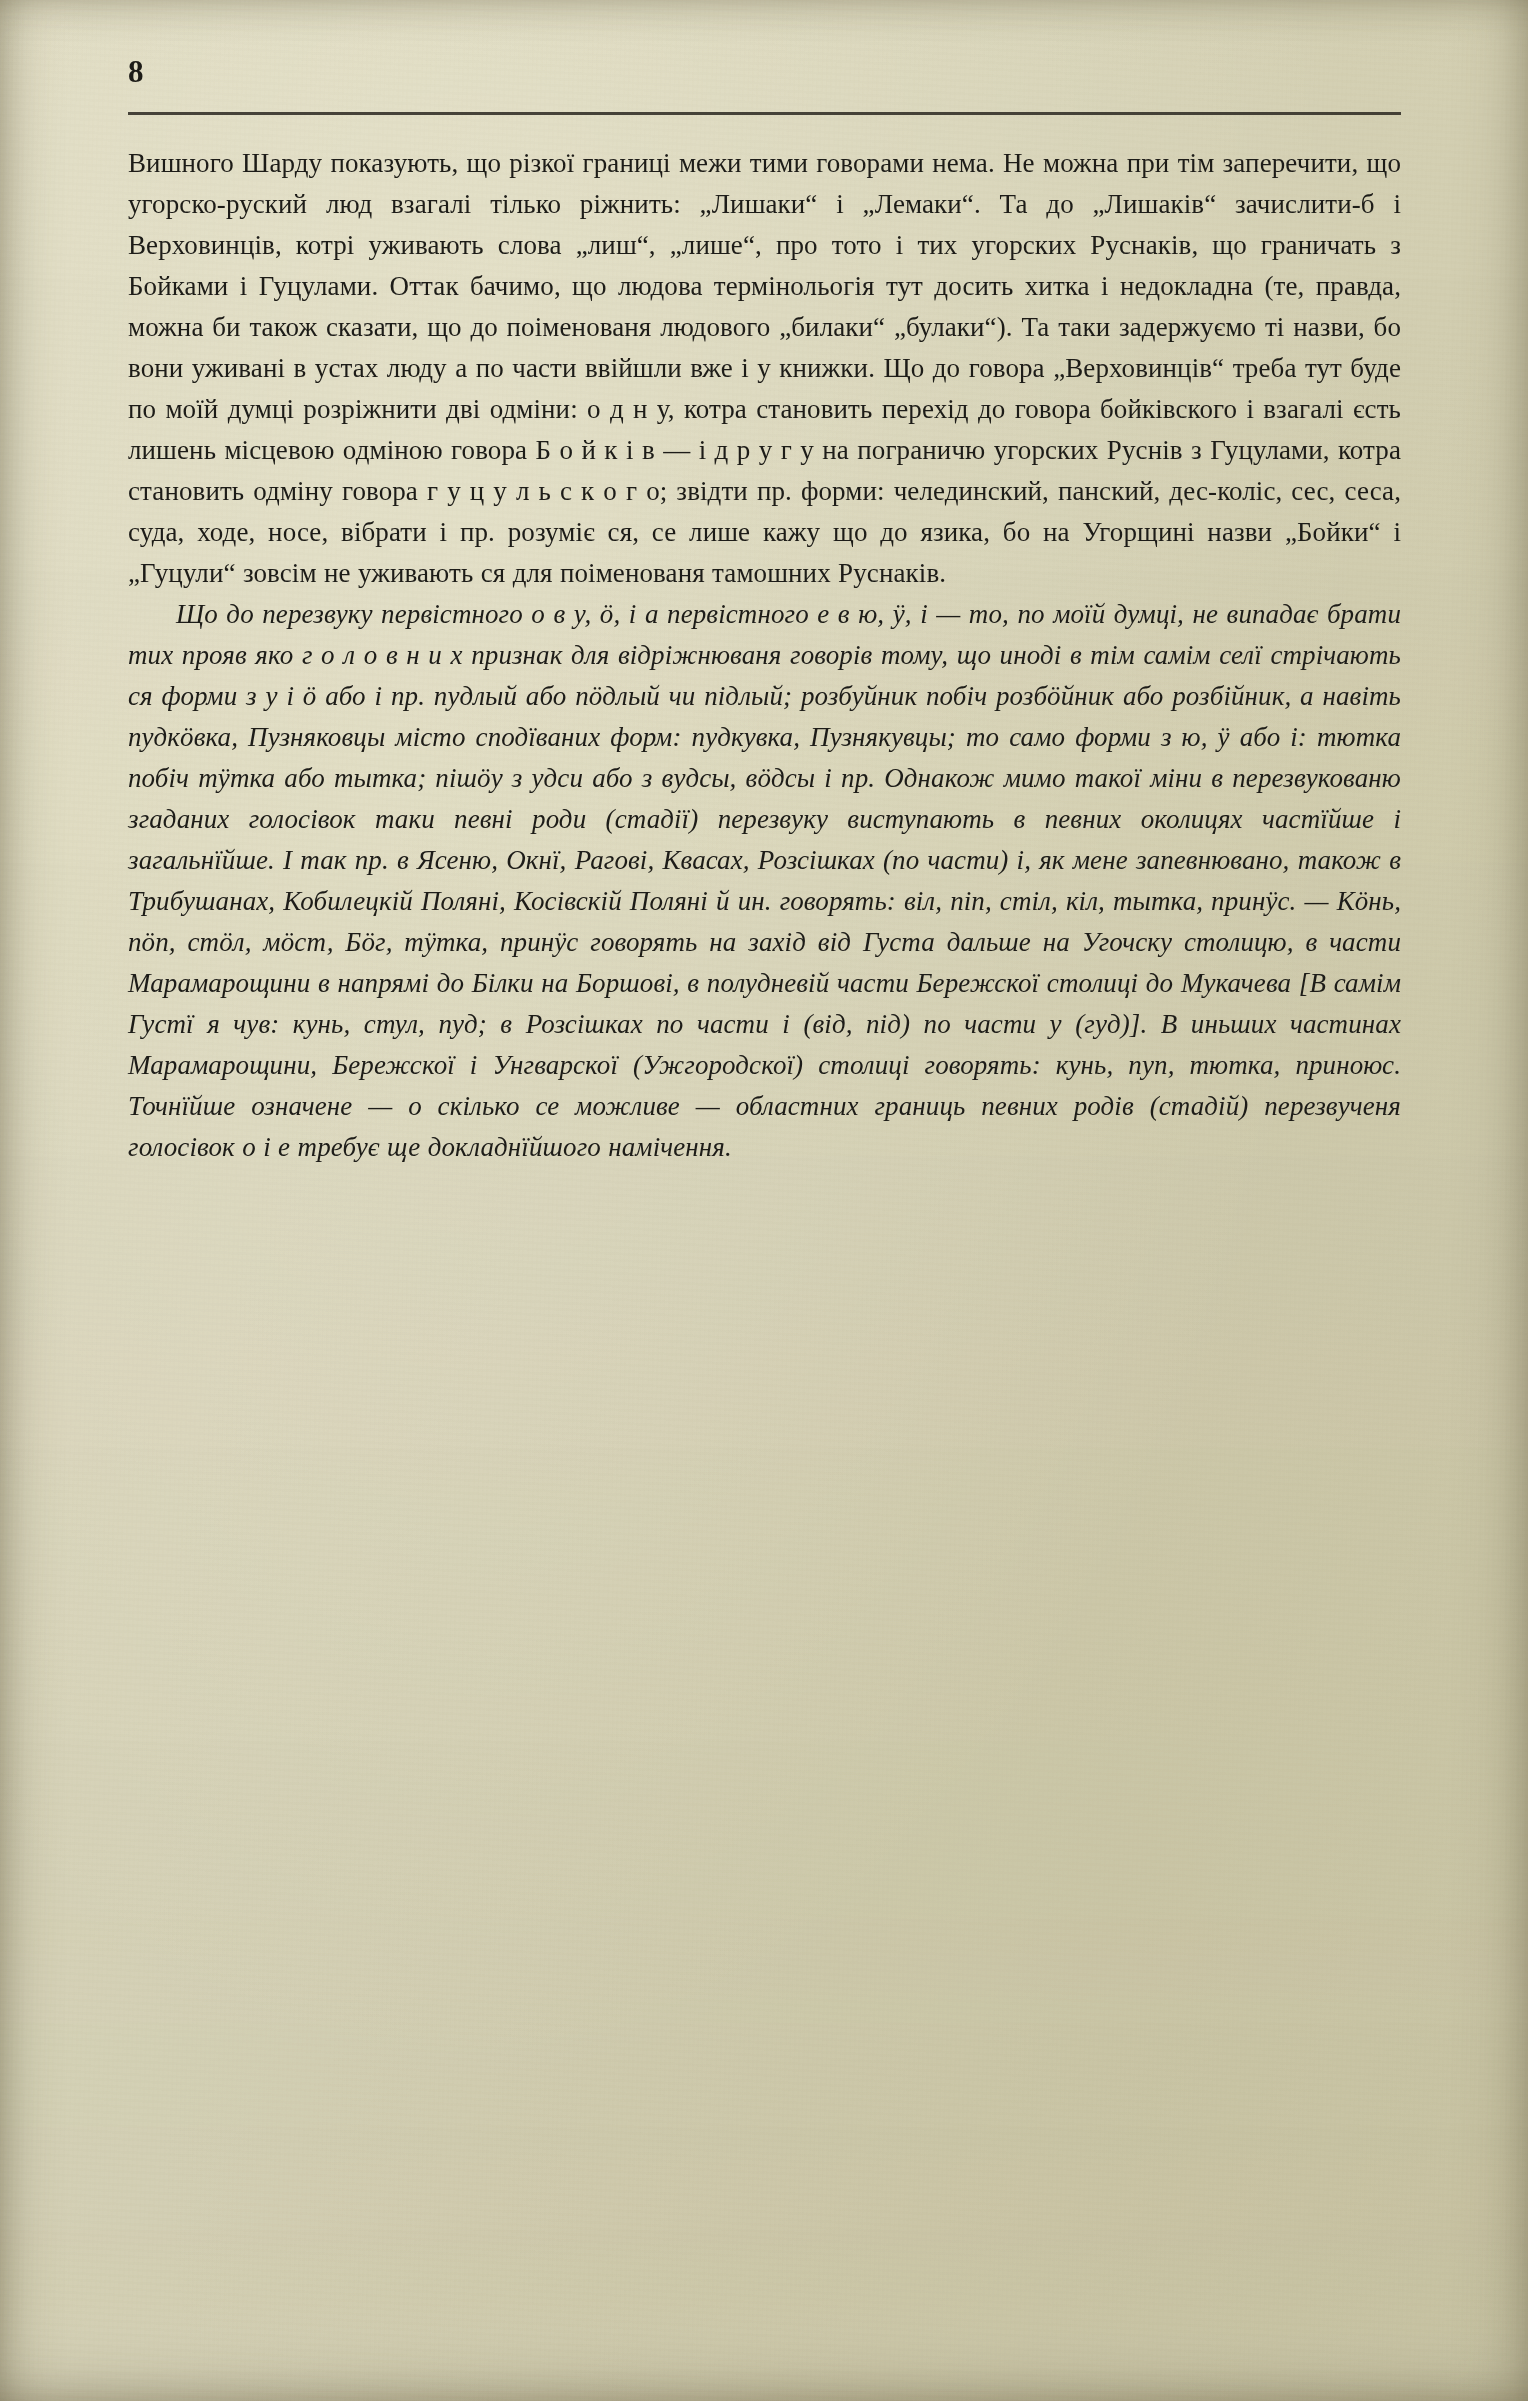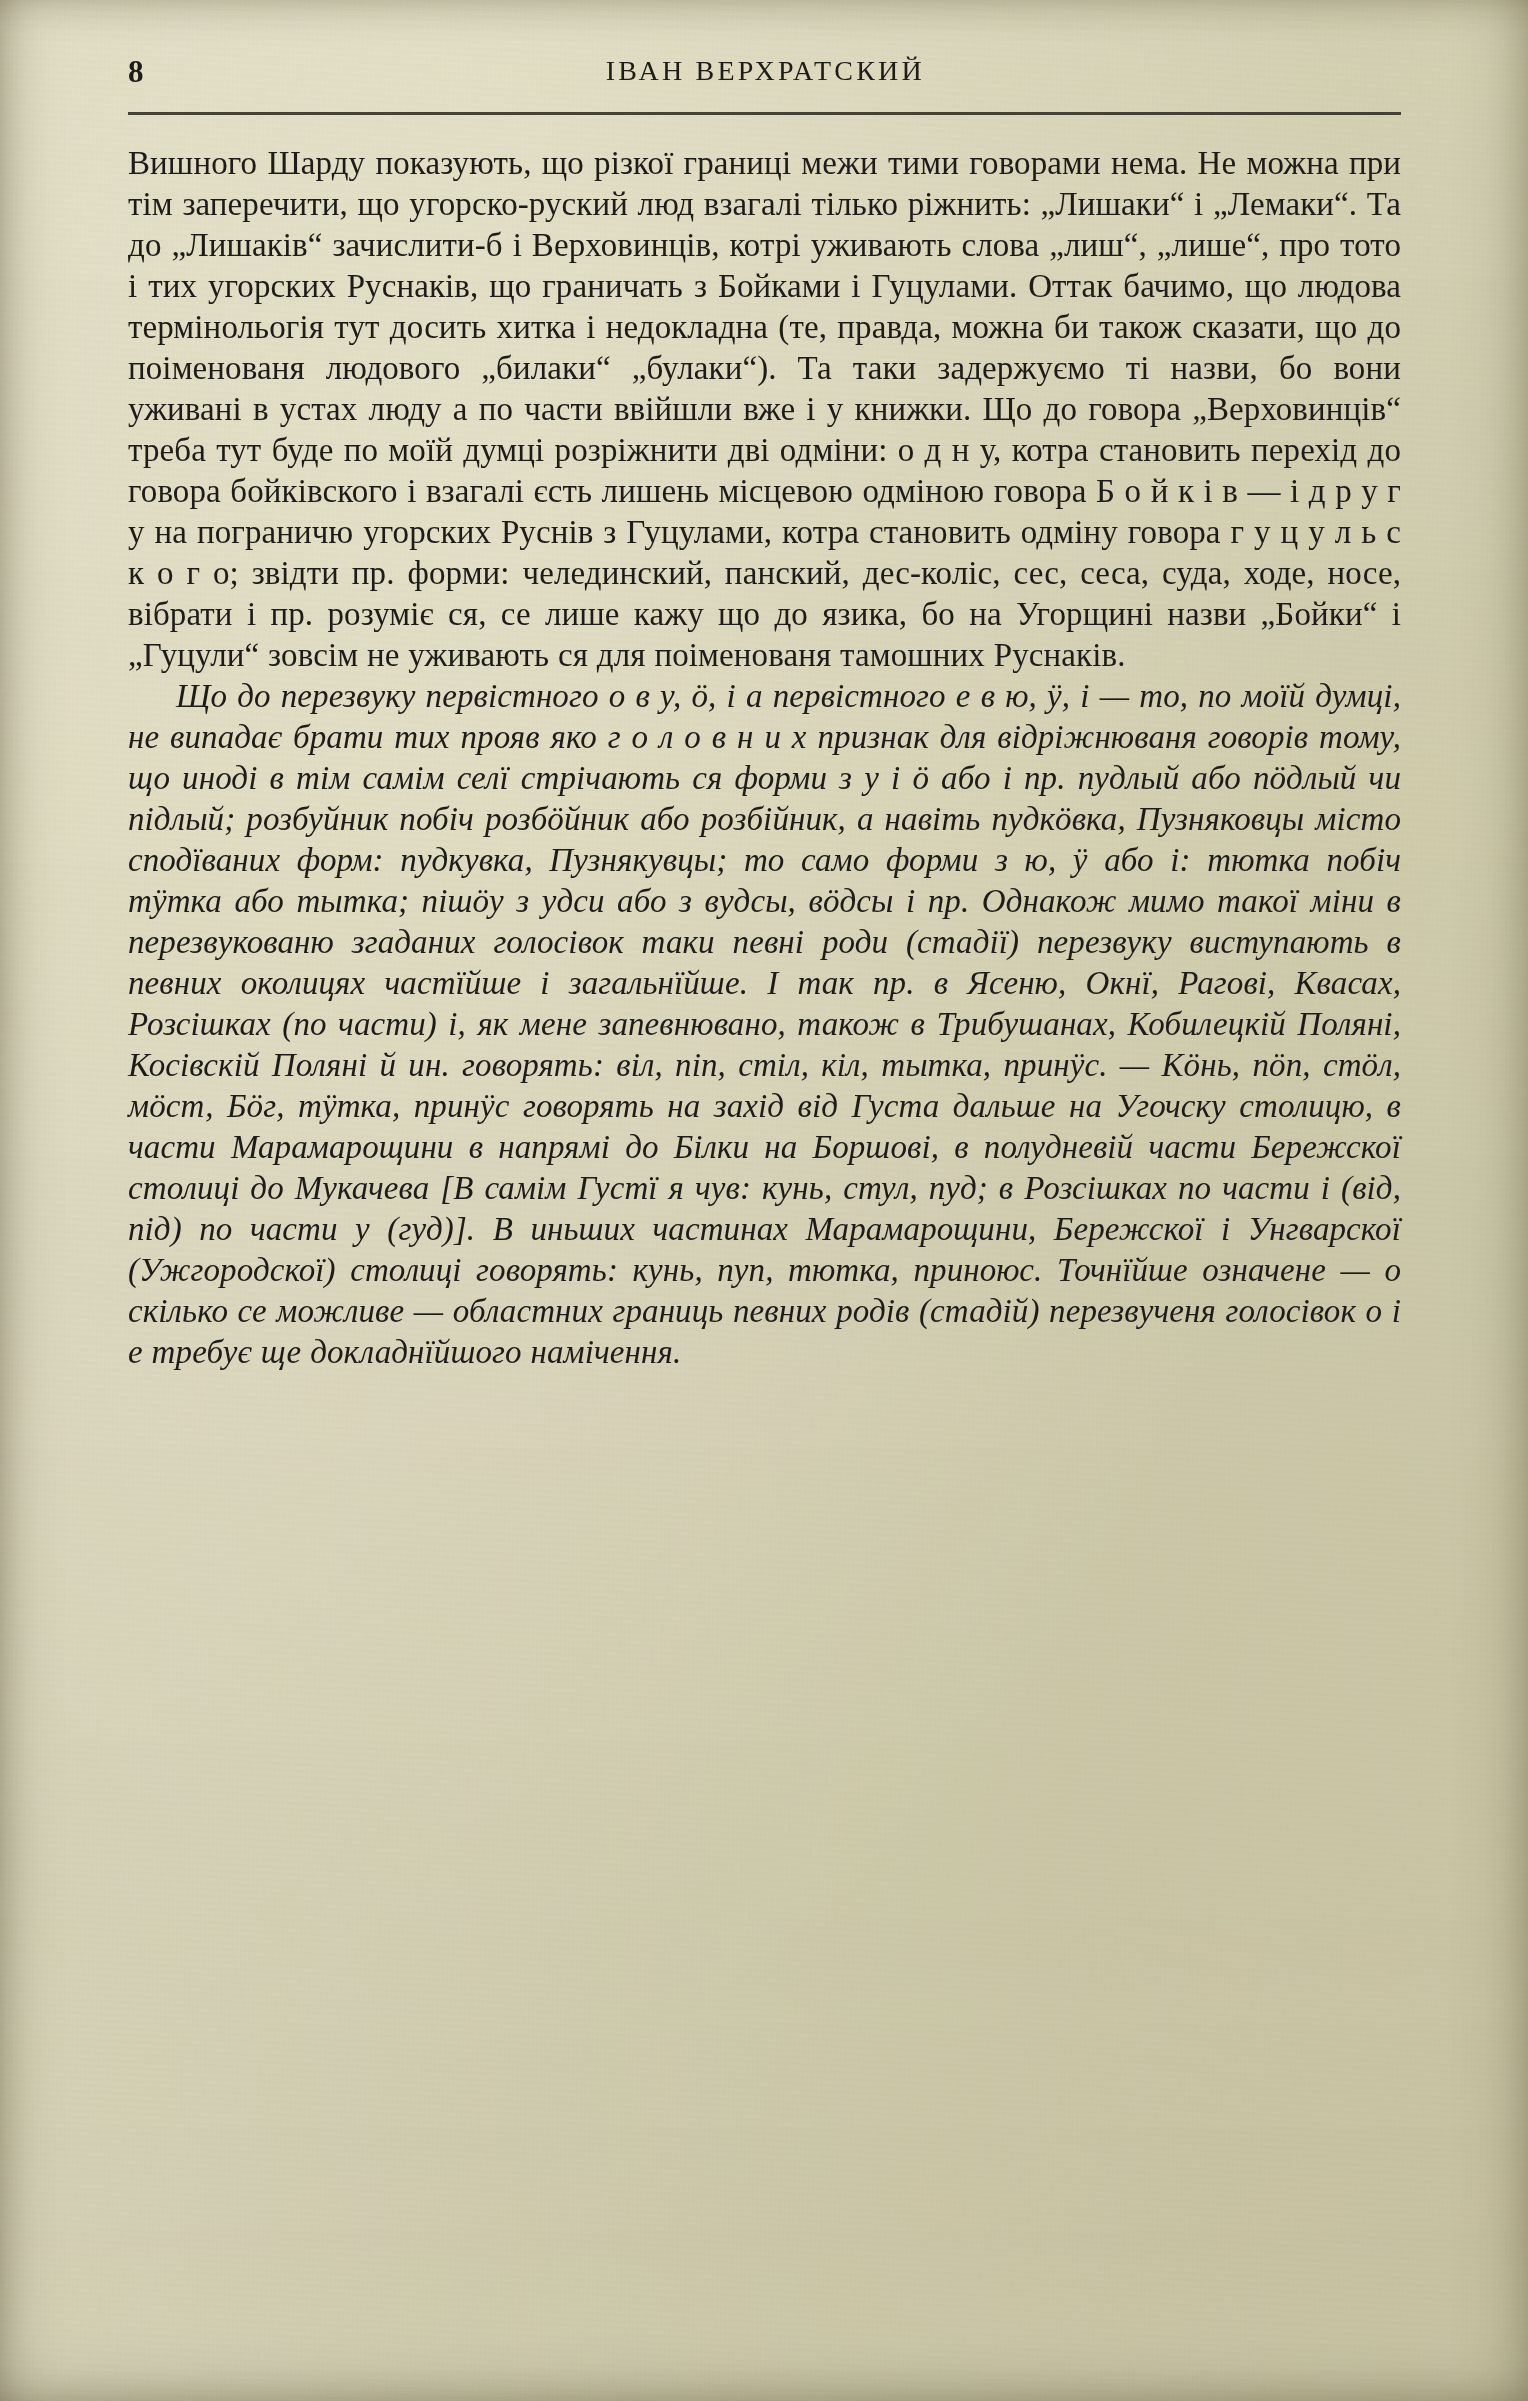--- a/index.html
+++ b/index.html
@@ -70,21 +70,21 @@
     text-indent: 1.8px;
   }
   .rule {
     margin-top: 7.4px;
     height: 2.8px;
     background: #2a2720;
     opacity: 0.85;
   }
   .body-text {
     margin-top: 28px;
-    font-size: 33px;
+    font-size: 27px;
     line-height: 41px;
     text-align: justify;
     text-justify: inter-word;
     letter-spacing: 0.1px;
     word-spacing: 0.5px;
   }
   .body-text p {
     margin: 0;
   }
   .body-text p.indent {
@@ -103,21 +103,20 @@
 </head>
 <body>
 
 <div class="page">
   <div class="paper-grain"></div>
 
   <div class="content">
 
     <div class="header">
       <div class="folio">8</div>
-      <div class="running-title">ІВАН ВЕРХРАТСКИЙ</div>
     </div>
 
     <div class="rule"></div>
 
     <div class="body-text">
       <p class="">Вишного Шарду показують, що різкої границі межи тими говорами нема. Не можна при тім заперечити, що угорско-руский люд взагалі тілько ріжнить: „Лишаки“ і „Лемаки“. Та до „Лишаків“ зачислити-б і Верховинців, котрі уживають слова „лиш“, „лише“, про тото і тих угорских Руснаків, що граничать з Бойками і Гуцулами. Оттак бачимо, що людова термінольогія тут досить хитка і недокладна (те, правда, можна би також сказати, що до поіменованя людового „билаки“ „булаки“). Та таки задержуємо ті назви, бо вони уживані в устах люду а по части ввійшли вже і у книжки. Що до говора „Верховинців“ треба тут буде по моїй думці розріжнити дві одміни: о д н у, котра становить перехід до говора бойківского і взагалі єсть лишень місцевою одміною говора Б о й к і в — і д р у г у на пограничю угорских Руснів з Гуцулами, котра становить одміну говора г у ц у л ь с к о г о; звідти пр. форми: челединский, панский, дес-коліс, сес, сеса, суда, ходе, носе, вібрати і пр. розуміє ся, се лише кажу що до язика, бо на Угорщині назви „Бойки“ і „Гуцули“ зовсім не уживають ся для поіменованя тамошних Руснаків.</p>
       <p class="indent">Що до перезвуку первістного о в у, ö, і а первістного е в ю, ÿ, і — то, по моїй думці, не випадає брати тих прояв яко г о л о в н и х признак для відріжнюваня говорів тому, що иноді в тім самім селї стрічають ся форми з у і ö або і пр. пудлый або пöдлый чи пiдлый; розбуйник побіч розбöйник або розбійник, а навіть пудкöвка, Пузняковцы місто сподїваних форм: пудкувка, Пузнякувцы; то само форми з ю, ÿ або і: тютка побіч тÿтка або тытка; пішöy з удси або з вудсы, вöдсы і пр. Однакож мимо такої міни в перезвукованю згаданих голосівок таки певні роди (стадії) перезвуку виступають в певних околицях частїйше і загальнїйше. І так пр. в Ясеню, Окнї, Рагові, Квасах, Розсішках (по части) і, як мене запевнювано, також в Трибушанах, Кобилецкій Поляні, Косівскій Поляні й ин. говорять: віл, піп, стіл, кіл, тытка, принÿс. — Кöнь, пöп, стöл, мöст, Бöг, тÿтка, принÿс говорять на захід від Густа дальше на Угочску столицю, в части Марамарощини в напрямі до Білки на Боршові, в полудневій части Бережскої столиці до Мукачева [В самім Густї я чув: кунь, стул, пуд; в Розсішках по части і (від, під) по части у (гуд)]. В иньших частинах Марамарощини, Бережскої і Унгварскої (Ужгородскої) столиці говорять: кунь, пуп, тютка, приноюс. Точнїйше означене — о скілько се можливе — областних границь певних родів (стадій) перезвученя голосівок о і е требує ще докладнїйшого намічення.</p>
     </div>
 
   </div>

